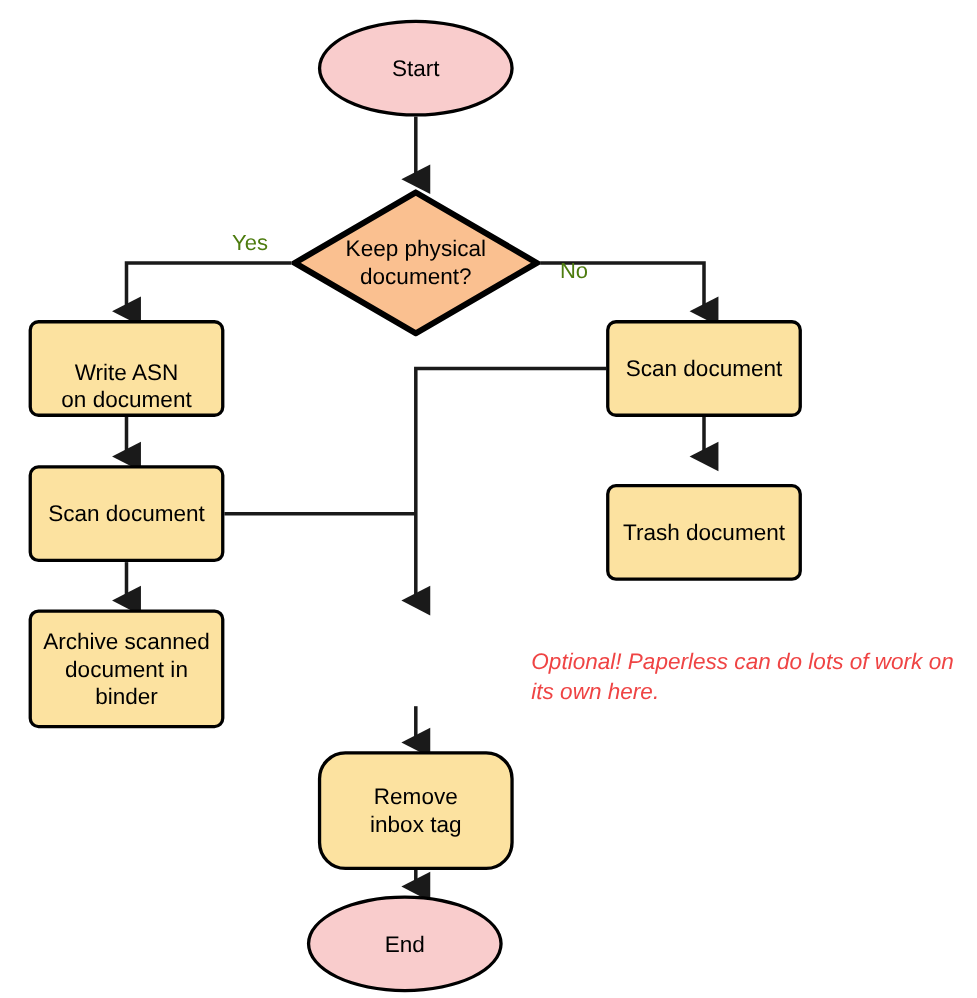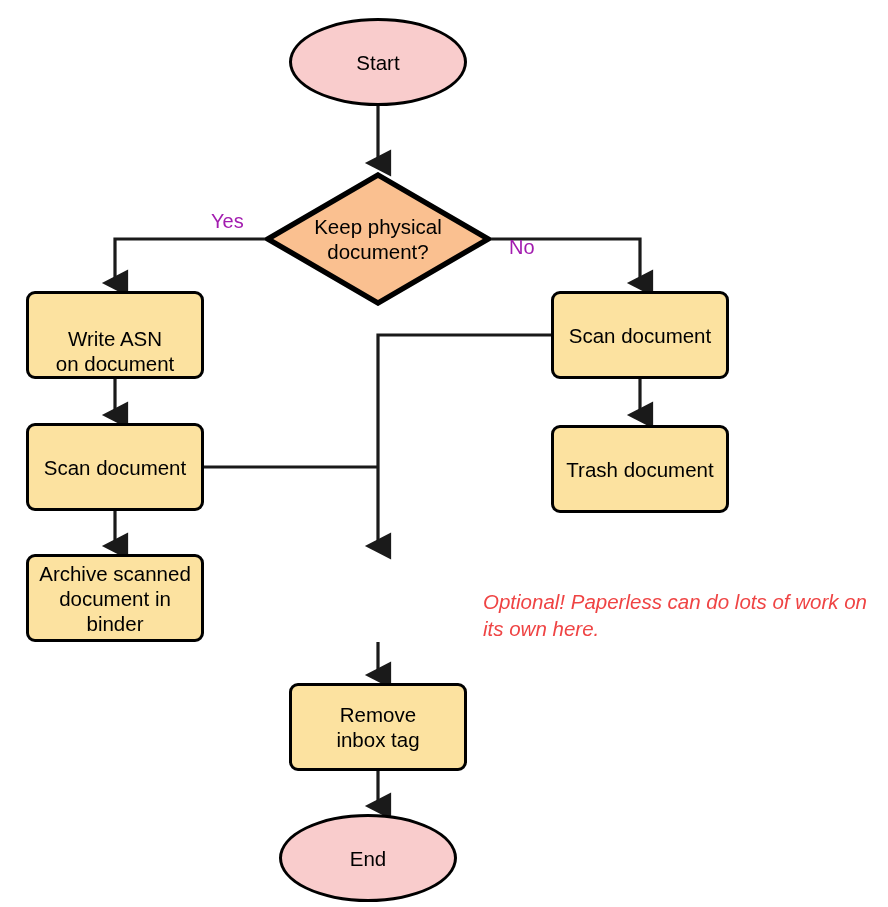--- a/index.html
+++ b/index.html
@@ -57,21 +57,21 @@
     top: 0;
     width: 100%;
     height: 100%;
   }
   .decision-label {
     position: relative;
     z-index: 1;
   }
   .edge-label {
     position: absolute;
-    color: #a21caf;
+    color: #4d7c0f;
     font-size: 20px;
     line-height: 1;
     z-index: 3;
     white-space: nowrap;
   }
   .annotation {
     position: absolute;
     color: #ef4444;
     font-size: 20.5px;
     line-height: 1.3;
@@ -127,36 +127,36 @@
 
   <div class="node node-process" style="left:26px; top:291px; width:178px; height:88px;align-items:flex-end;">
     <span>Write ASN
 on document</span>
   </div>
 
   <div class="node node-process" style="left:26px; top:423px; width:178px; height:88px;">
     <span>Scan document</span>
   </div>
 
-  <div class="node node-process" style="left:26px; top:554px; width:178px; height:88px;">
+  <div class="node node-process" style="left:26px; top:554px; width:178px; height:108px;">
     <span>Archive scanned
 document in
 binder</span>
   </div>
 
   <div class="node node-process" style="left:551px; top:291px; width:178px; height:88px;">
     <span>Scan document</span>
   </div>
 
-  <div class="node node-process" style="left:551px; top:425px; width:178px; height:88px;">
+  <div class="node node-process" style="left:551px; top:440px; width:178px; height:88px;">
     <span>Trash document</span>
   </div>
 
 
-  <div class="node node-process" style="left:289px; top:683px; width:178px; height:88px;">
+  <div class="node node-process" style="left:289px; top:683px; width:178px; height:108px;border-radius:25px;">
     <span>Remove
 inbox tag</span>
   </div>
 
   <div class="node node-terminator" style="left:279px; top:814px; width:178px; height:88px;">
     <span>End</span>
   </div>
 
   <div class="edge-label" style="left:211px; top:211px;">Yes</div>
   <div class="edge-label" style="left:509px; top:211px;margin-top:26px;">No</div>

